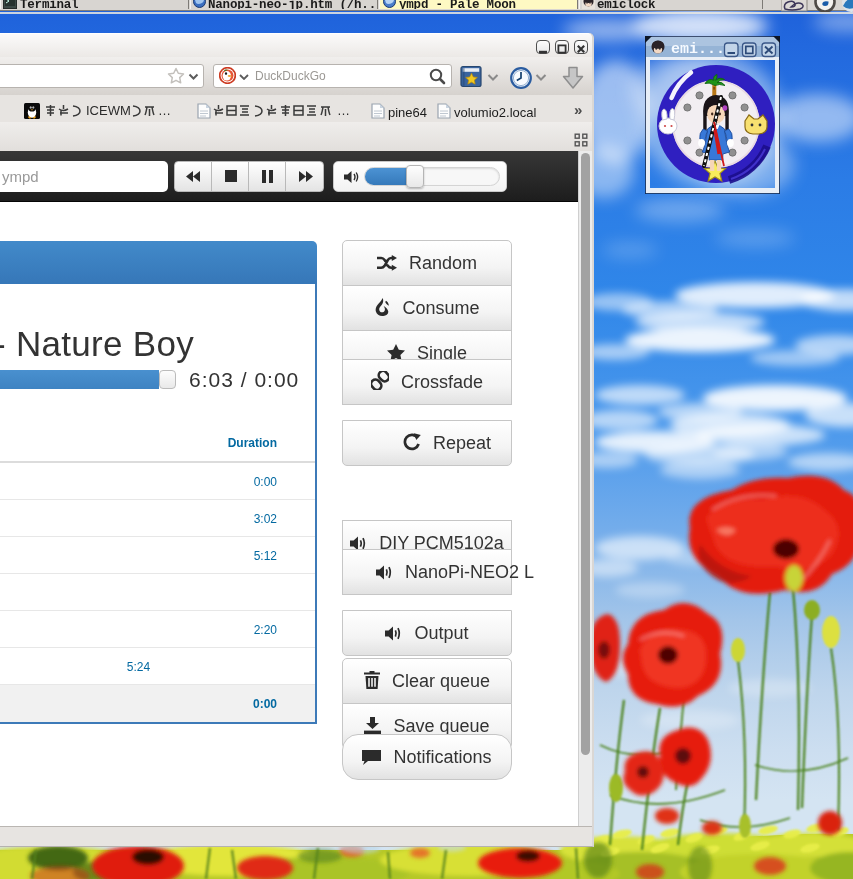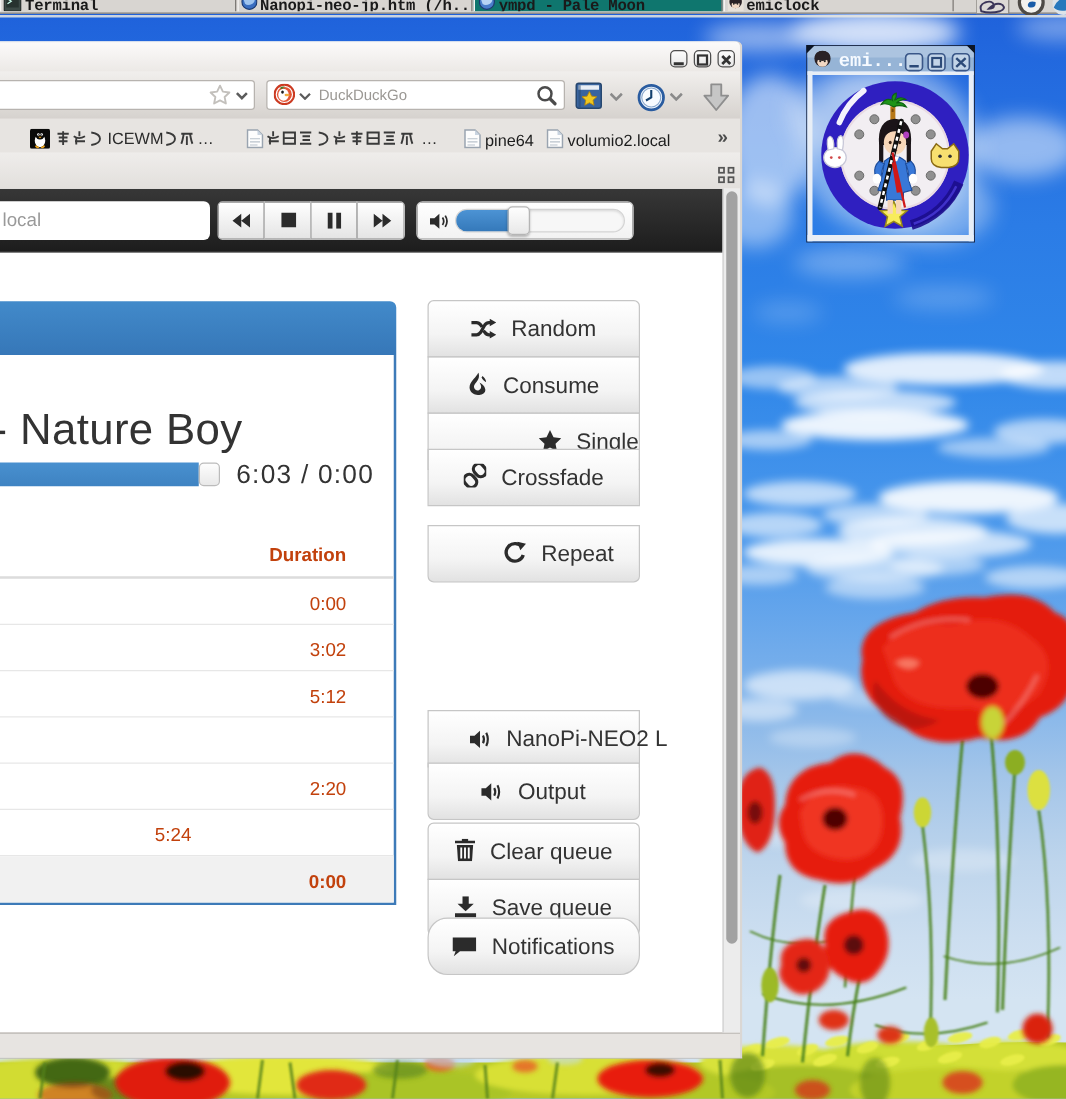--- a/index.html
+++ b/index.html
@@ -36,21 +36,21 @@
 
 .urlbar { position:absolute; background:#fff; border:1px solid #b7b3af; border-radius:3px; height:24px; }
 
 .navbar { position:absolute; left:0; top:0; width:579px; height:51px;
  background:linear-gradient(#373737,#1d1d1d); border-bottom:1px solid #050505; }
 .btnw { background:linear-gradient(#fff,#e4e4e4); border:1px solid #b9b9b9; }
 .pbtn { position:absolute; left:342px; width:170px; height:46px;
  background:linear-gradient(#fff 0%,#f4f4f4 60%,#e2e2e2 100%); border:1px solid #c6c6c6;
  color:#333; font-size:18px; text-align:center; line-height:44px; white-space:nowrap; }
 .pbtn svg { vertical-align:-2px; margin-right:7px; }
-.trow { position:absolute; left:0; width:277px; text-align:right; font-size:15px; color:#c2410c; height:16px; }
+.trow { position:absolute; left:0; width:277px; text-align:right; font-size:12px; color:#0369a1; height:16px; }
 .rline { position:absolute; left:0; width:315px; height:1px; background:#e7e7e7; }
 </style>
 </head>
 <body>
 <div id="sky"></div>
 <svg id="wall" class="abs" style="left:0;top:0;z-index:2" width="853" height="879" viewBox="0 0 853 879">
 <defs>
 <filter id="b8" x="-60%" y="-60%" width="220%" height="220%">
         <feGaussianBlur stdDeviation="8"></feGaussianBlur>
       </filter>
@@ -232,21 +232,21 @@
   <div class="tbt" style="left:19px;">Terminal</div>
  </div>
  <div class="tb" style="left:190px;width:188px;">
   <svg class="abs" style="left:2px;top:-5px" width="13" height="13" viewBox="0 0 13 13">
         <circle cx="6.5" cy="6.5" r="6" fill="#3a6ec0"></circle>
         <path d="M2,5 Q5,1.5 10,3 Q12,6 9,8 Q5,10 3,8 Z" fill="#9fc4ee"></path>
         <circle cx="6.5" cy="6.5" r="6" fill="none" stroke="#1c3a70" stroke-width="1"></circle>
       </svg>
   <div class="tbt" style="left:17px;">Nanopi-neo-jp.htm (/h...</div>
  </div>
- <div class="tb" style="left:379px;width:199px;background:#0f766e">
+ <div class="tb" style="left:379px;width:199px;background:#fef9c3">
   <svg class="abs" style="left:3px;top:-5px" width="13" height="13" viewBox="0 0 13 13">
         <circle cx="6.5" cy="6.5" r="6" fill="#4a7ecb"></circle>
         <path d="M2,5 Q5,1.5 10,3 Q12,6 9,8 Q5,10 3,8 Z" fill="#b7d4f4"></path>
         <circle cx="6.5" cy="6.5" r="6" fill="none" stroke="#1c3a70" stroke-width="1"></circle>
       </svg>
   <div class="tbt" style="left:19px;">ympd - Pale Moon</div>
  </div>
  <div class="tb" style="left:579px;width:184px;">
   <svg class="abs" style="left:2px;top:-4px" width="13" height="13" viewBox="0 0 13 13">
         <rect width="13" height="13" fill="#e8e2da"></rect>
@@ -413,21 +413,21 @@
           <rect x="1.2" y="1.2" width="4" height="4"></rect>
           <rect x="8.8" y="1.2" width="4" height="4"></rect>
           <rect x="1.2" y="8.8" width="4" height="4"></rect>
           <rect x="8.8" y="8.8" width="4" height="4"></rect>
         </g>
       </svg>
  </div>
  <div class="wpage">
   <div class="navbar">
    <div class="abs" style="left:-8px;top:10px;width:176px;height:31px;background:#fff;border-radius:5px;"></div>
-   <div class="abs" style="left:2px;top:17px;font-size:15px;color:#999;">local</div>
+   <div class="abs" style="left:2px;top:17px;font-size:15px;color:#999;">ympd</div>
    <div class="abs" style="left:174px;top:10px;width:150px;height:31px;">
     <div class="btnw abs" style="left:0;width:38px;height:31px;border-radius:4px 0 0 4px;"></div>
     <div class="btnw abs" style="left:37px;width:38px;height:31px;"></div>
     <div class="btnw abs" style="left:74px;width:38px;height:31px;"></div>
     <div class="btnw abs" style="left:111px;width:39px;height:31px;border-radius:0 4px 4px 0;"></div>
     <svg class="abs" style="left:11px;top:8px" width="16" height="15" viewBox="0 0 16 15">
             <path d="M8,7.5 L15,2 L15,13 Z M1,7.5 L8,2 L8,13 Z" fill="#2b2b2b"></path>
           </svg>
     <svg class="abs" style="left:51px;top:9px" width="12" height="12" viewBox="0 0 12 12">
             <rect x="0" y="0" width="12" height="12" fill="#2b2b2b"></rect>
@@ -473,34 +473,38 @@
       <div class="rline" style="top:533px;"></div>
   <div class="abs" style="left:0;top:534px;width:315px;height:37px;background:#f1f1f1;"></div>
   <div class="trow" style="top:546px;font-weight:bold;">0:00</div>
   <div class="pbtn" style="top:89px;border-radius:5px 5px 0 0;"><svg width="20" height="16" viewBox="0 0 20 16">
           <path d="M0,3 L4.2,3 Q6.2,3 7.6,5 L8.6,6.4 M0,12.8 L4.2,12.8 Q6.2,12.8 7.6,10.8 L10.8,5 Q12.2,3 14.2,3 L15.5,3 M9.8,9.6 L10.8,10.8 Q12.2,12.8 14.2,12.8 L15.5,12.8" fill="none" stroke="#2b2b2b" stroke-width="2.6"></path>
           <path d="M14.8,0 L20,3 L14.8,6 Z M14.8,9.8 L20,12.8 L14.8,15.8 Z" fill="#2b2b2b"></path>
         </svg> Random</div>
   <div class="pbtn" style="top:134px;"><svg width="16" height="18" viewBox="0 0 16 18">
           <path d="M8.7,0 C9.8,3 9,5.4 7.2,7.5 C5.6,9.3 4.8,10.7 5.4,12.4 C5.9,13.9 7.3,14.6 8.7,14.3 C10.4,14 11.2,12.4 10.8,10.6 C10.6,9.7 10.2,8.8 9.6,7.9 C11.8,8.9 13.8,10.9 14.2,13.3 C14.7,16.2 12.3,17.8 9.4,18 C5.9,18.2 2.6,16.5 1.8,13.2 C1.1,10.2 2.8,7.5 4.9,5.2 C6.5,3.5 7.9,1.9 8.7,0 Z M12,2.8 C13.9,4.2 14.8,6 14.9,7.8 C13.3,7 12.1,5.6 11.2,4 Z" fill="#2b2b2b"></path>
         </svg> Consume</div>
-  <div class="pbtn" style="top:179px;text-align:right;"><svg width="18" height="17" viewBox="0 0 18 17">
+  <div class="pbtn" style="top:179px;"><svg width="18" height="17" viewBox="0 0 18 17">
           <path d="M9,0 L11.8,5.8 L18,6.6 L13.4,10.9 L14.6,17 L9,13.9 L3.4,17 L4.6,10.9 L0,6.6 L6.2,5.8 Z" fill="#2b2b2b"></path>
         </svg> Single</div>
   <div class="pbtn" style="top:208px;"><svg width="18" height="19" viewBox="0 0 18 19">
           <g fill="none" stroke="#2b2b2b" stroke-width="2.6">
             <rect x="1" y="8.3" width="8.5" height="11" rx="4.2" transform="rotate(-42 5.2 13.8)"></rect>
             <rect x="8.6" y="-0.3" width="8.5" height="11" rx="4.2" transform="rotate(-42 12.8 5.2)"></rect>
           </g>
         </svg> Crossfade</div>
   <div class="pbtn" style="top:269px;border-radius:0 0 5px 5px;padding-left:40px;"><svg width="18" height="18" viewBox="0 0 18 18">
           <path d="M15.6,11 A7,7 0 1 1 14.6,4.8" fill="none" stroke="#2b2b2b" stroke-width="2.7"></path>
           <path d="M11,0.3 L17.8,1.9 L13.2,7.1 Z" fill="#2b2b2b"></path>
         </svg> Repeat</div>
-  <div class="pbtn" style="top:417px;padding-left:33px;"><svg width="17" height="15" viewBox="0 0 17 15">
+  <div class="pbtn" style="top:369px;"><svg width="17" height="15" viewBox="0 0 17 15">
+          <path d="M0,4.5 L3.6,4.5 L8,.6 L8,14.4 L3.6,10.5 L0,10.5 Z" fill="#2b2b2b"></path>
+          <path d="M10.4,4.4 Q12,7.5 10.4,10.6 M13,2.2 Q15.6,7.5 13,12.8" stroke="#2b2b2b" stroke-width="1.7" fill="none"></path>
+        </svg> DIY PCM5102a</div>
+  <div class="pbtn" style="top:398px;padding-left:33px;"><svg width="17" height="15" viewBox="0 0 17 15">
           <path d="M0,4.5 L3.6,4.5 L8,.6 L8,14.4 L3.6,10.5 L0,10.5 Z" fill="#2b2b2b"></path>
           <path d="M10.4,4.4 Q12,7.5 10.4,10.6 M13,2.2 Q15.6,7.5 13,12.8" stroke="#2b2b2b" stroke-width="1.7" fill="none"></path>
         </svg> NanoPi-NEO2 L</div>
   <div class="pbtn" style="top:459px;border-radius:0 0 5px 5px;"><svg width="17" height="15" viewBox="0 0 17 15">
           <path d="M0,4.5 L3.6,4.5 L8,.6 L8,14.4 L3.6,10.5 L0,10.5 Z" fill="#2b2b2b"></path>
           <path d="M10.4,4.4 Q12,7.5 10.4,10.6 M13,2.2 Q15.6,7.5 13,12.8" stroke="#2b2b2b" stroke-width="1.7" fill="none"></path>
         </svg> Output</div>
   <div class="pbtn" style="top:507px;border-radius:5px 5px 0 0;"><svg width="16" height="18" viewBox="0 0 16 18">
           <path d="M5.5,0 L10.5,0 L10.5,1.5 L16,1.5 L16,3.5 L0,3.5 L0,1.5 L5.5,1.5 Z" fill="#2b2b2b"></path>
           <path d="M1.5,5 L14.5,5 L13.6,18 L2.4,18 Z" fill="#2b2b2b"></path>

